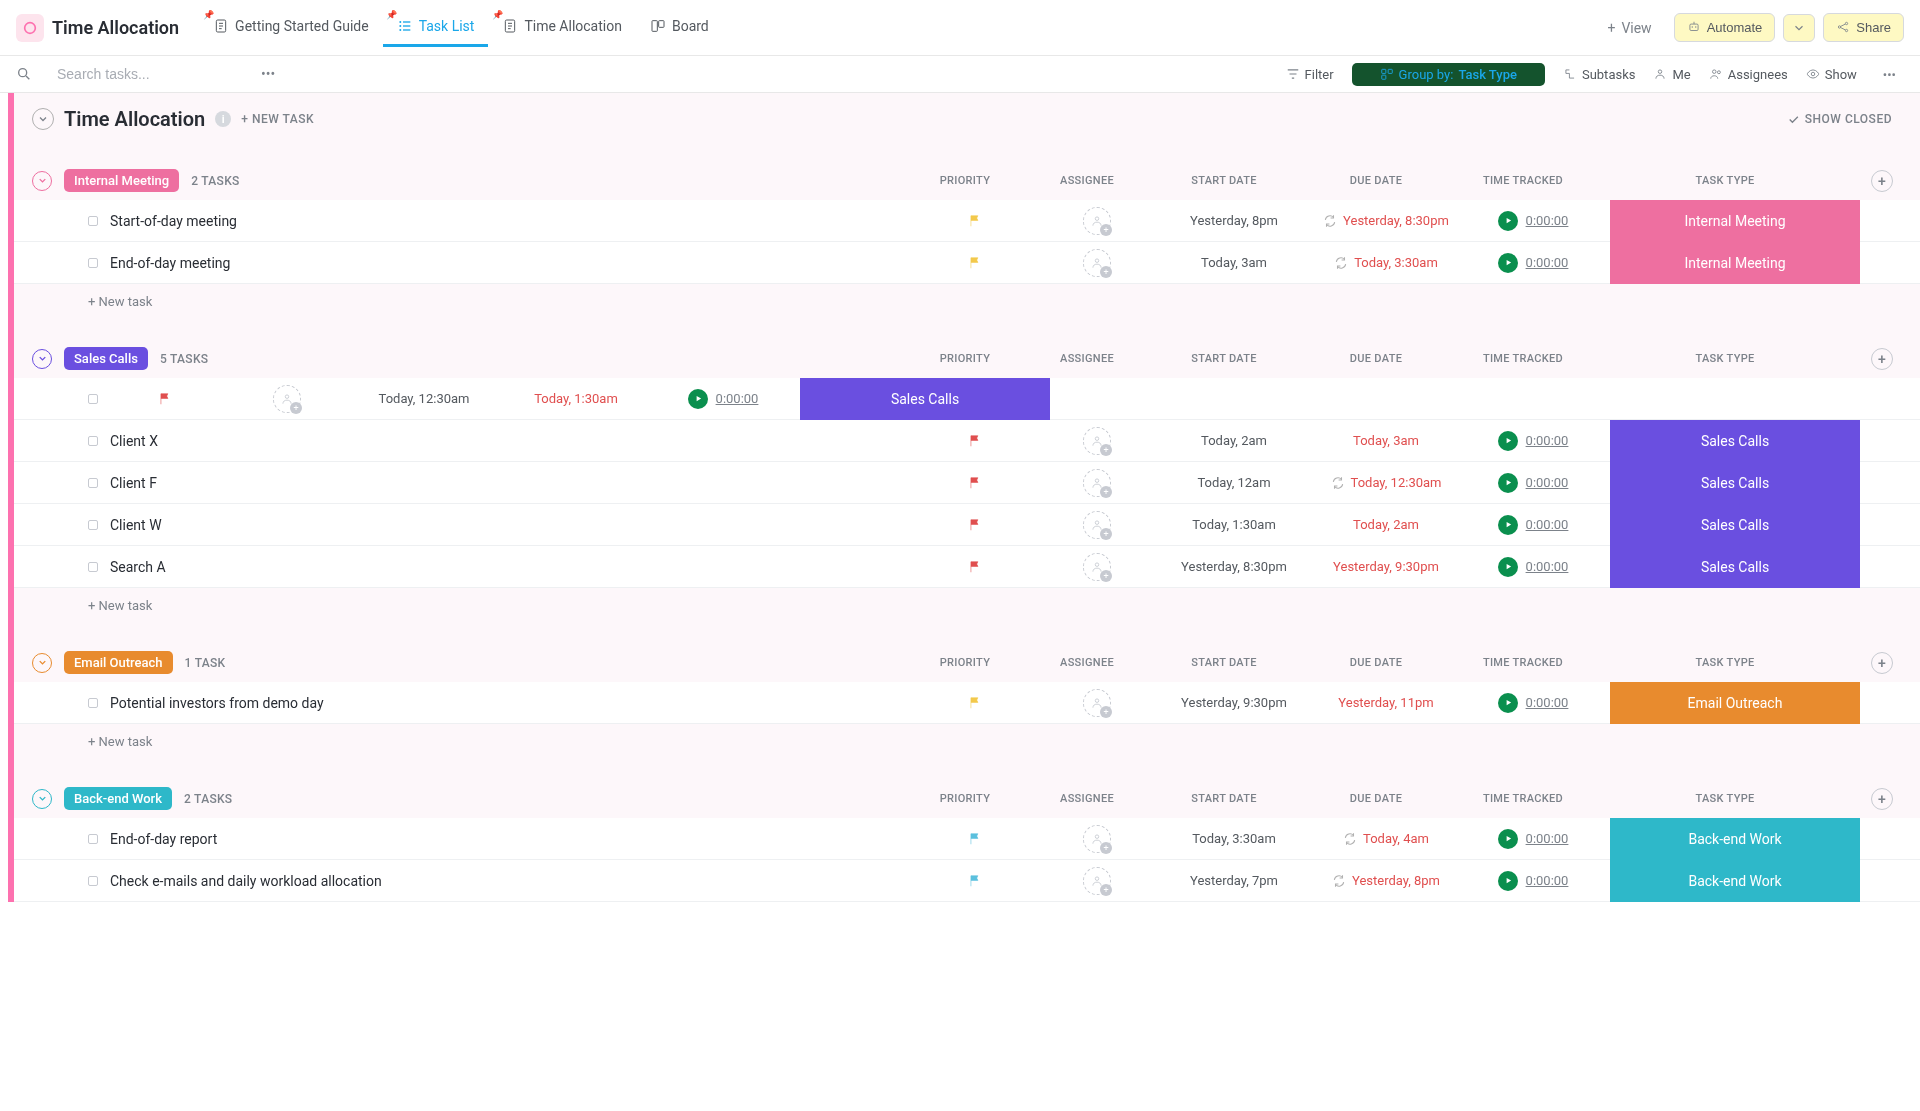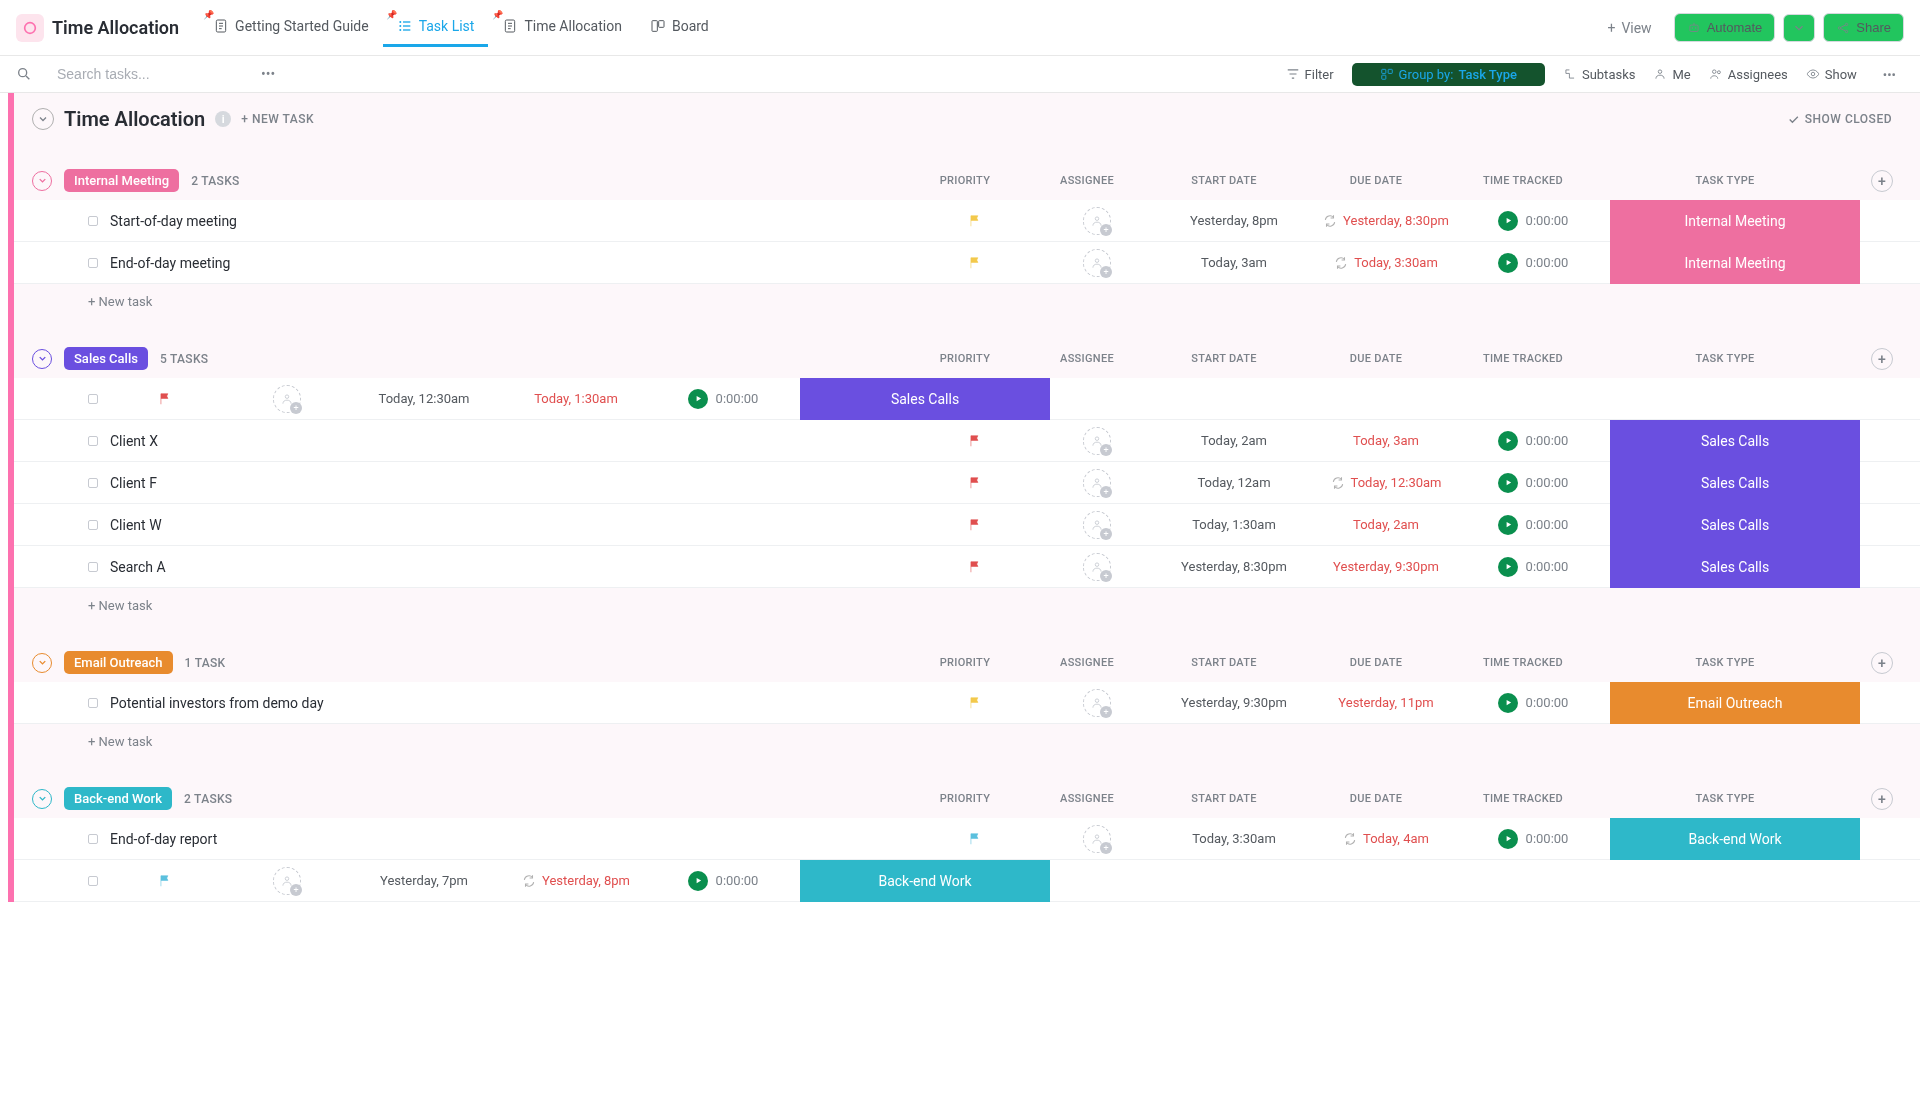--- a/index.html
+++ b/index.html
@@ -9,21 +9,21 @@
 .app-icon { width: 28px; height: 28px; border-radius: 6px; background: #fde4ed; display: flex; align-items: center; justify-content: center; }
 .app-icon svg { width: 16px; height: 16px; }
 .page-title { font-size: 18px; font-weight: 600; margin-right: 12px; }
 .tabs { display: flex; align-items: center; gap: 0; flex: 1; }
 .tab { display: flex; align-items: center; gap: 6px; padding: 10px 14px; cursor: pointer; color: #54595f; font-size: 14px; border-bottom: 3px solid transparent; position: relative; }
 .tab.active { color: #1aa7e9; border-bottom-color: #1aa7e9; }
 .tab .tab-pin { position: absolute; top: 2px; left: 4px; font-size: 9px; color: #b0b0b0; }
 .tab-icon { display: inline-flex; width: 16px; height: 16px; }
 .add-view { display: flex; align-items: center; gap: 6px; padding: 10px 14px; cursor: pointer; color: #7c828a; }
 .topbar-right { display: flex; align-items: center; gap: 8px; }
-.btn { display: flex; align-items: center; gap: 6px; padding: 6px 12px; border: 1px solid #d6d9de; border-radius: 6px; background: #22c55e; cursor: pointer; font-size: 13px; color: #54595f; }
+.btn { display: flex; align-items: flex-start; gap: 6px; padding: 6px 12px; border: 1px solid #d6d9de; border-radius: 6px; background: #fef9c3; cursor: pointer; font-size: 13px; color: #54595f; }
 .btn svg { width: 14px; height: 14px; }
 
 .toolbar { display: flex; align-items: center; padding: 6px 16px; border-bottom: 1px solid #e8e8e8; gap: 16px; }
 .search-wrap { display: flex; align-items: center; gap: 25px; color: #7c828a; }
 .search-input { border: none; outline: none; font-size: 14px; color: #292d34; width: 180px; }
 .search-input::placeholder { color: #a8acb3; }
 .more-dots { cursor: pointer; color: #7c828a; padding: 4px 8px; }
 .toolbar-right { margin-left: auto; display: flex; align-items: center; gap: 18px; color: #54595f; font-size: 13px; }
 .tool-item { display: flex; align-items: center; gap: 5px; cursor: pointer; }
 .tool-item.active { background: #14532d; color: #1aa7e9; padding: 4px 28px; border-radius: 5px; }
@@ -59,21 +59,21 @@
 .task-status-dot { width: 10px; height: 10px; border: 1.5px solid #c7cad1; border-radius: 2px; }
 .task-name { flex: 1; color: #292d34; cursor: pointer; }
 .cell { text-align: center; display: flex; align-items: center; justify-content: center; }
 .flag { width: 14px; height: 14px; }
 .assignee-placeholder { width: 28px; height: 28px; border: 1.5px dashed #c7cad1; border-radius: 50%; display: flex; align-items: center; justify-content: center; position: relative; }
 .assignee-placeholder svg { width: 14px; height: 14px; color: #c7cad1; }
 .assignee-plus { position: absolute; bottom: -2px; right: -2px; width: 12px; height: 12px; background: #c7cad1; border-radius: 50%; color: #fff; font-size: 9px; display: flex; align-items: center; justify-content: center; }
 .date-cell { font-size: 13px; color: #54595f; display: flex; align-items: center; justify-content: center; gap: 6px; }
 .date-cell.overdue { color: #e04f4f; }
 .recur-icon { color: #b0b0b0; display: inline-flex; }
-.time-cell { display: flex; align-items: center; justify-content: center; gap: 8px; font-size: 13px; color: #7c828a; }
+.time-cell { display: flex; align-items: center; justify-content: center; gap: 8px; font-size: 13px; color: #7c828a; text-decoration: underline; }
 .play-btn { width: 20px; height: 20px; background: #0a8f4e; border-radius: 50%; display: flex; align-items: center; justify-content: center; cursor: pointer; }
 .play-btn svg { width: 9px; height: 9px; fill: #fff; margin-left: 1px; }
 .type-pill { height: 42px; display: flex; align-items: center; justify-content: center; color: #fff; font-size: 14px; border-radius: 0; width: 100%; }
 .add-col-btn { width: 22px; height: 22px; border: 1.5px solid #c7cad1; border-radius: 50%; display: flex; align-items: center; justify-content: center; color: #7c828a; cursor: pointer; font-size: 14px; }
 
 .new-task-row { padding: 10px 18px 10px 74px; color: #7c828a; font-size: 13px; cursor: pointer; }
 .col-tasktype-cell { width: 250px; padding: 0; align-self: stretch; }
 .row-end-spacer { width: 30px; }
 
 svg { flex-shrink: 0; }
@@ -669,20 +669,21 @@
             <span>0:00:00</span>
           </div>
           <div class="col-tasktype-cell">
             <div class="type-pill" style="background:#2eb8c9">Back-end Work</div>
           </div>
           <div class="row-end-spacer"></div>
         </div>
         <div class="task-row">
           <div class="task-indent"></div>
           <div class="task-status-dot"></div>
+          <div class="task-name">Check e-mails and daily workload allocation</div>
           <div class="cell col-priority">
             <svg class="flag" viewBox="0 0 24 24">
               <path d="M5 3v18M5 3h12l-2 4 2 4H5" fill="#5bc0de" stroke="#5bc0de" stroke-width="1"></path>
             </svg>
           </div>
           <div class="cell col-assignee">
             <div class="assignee-placeholder">
               <svg viewBox="0 0 24 24">
                 <circle cx="12" cy="8" r="3" fill="none" stroke="#c7cad1" stroke-width="1.5"></circle>
                 <path d="M5 20c0-4 3-6 7-6s7 2 7 6" fill="none" stroke="#c7cad1" stroke-width="1.5"></path>

